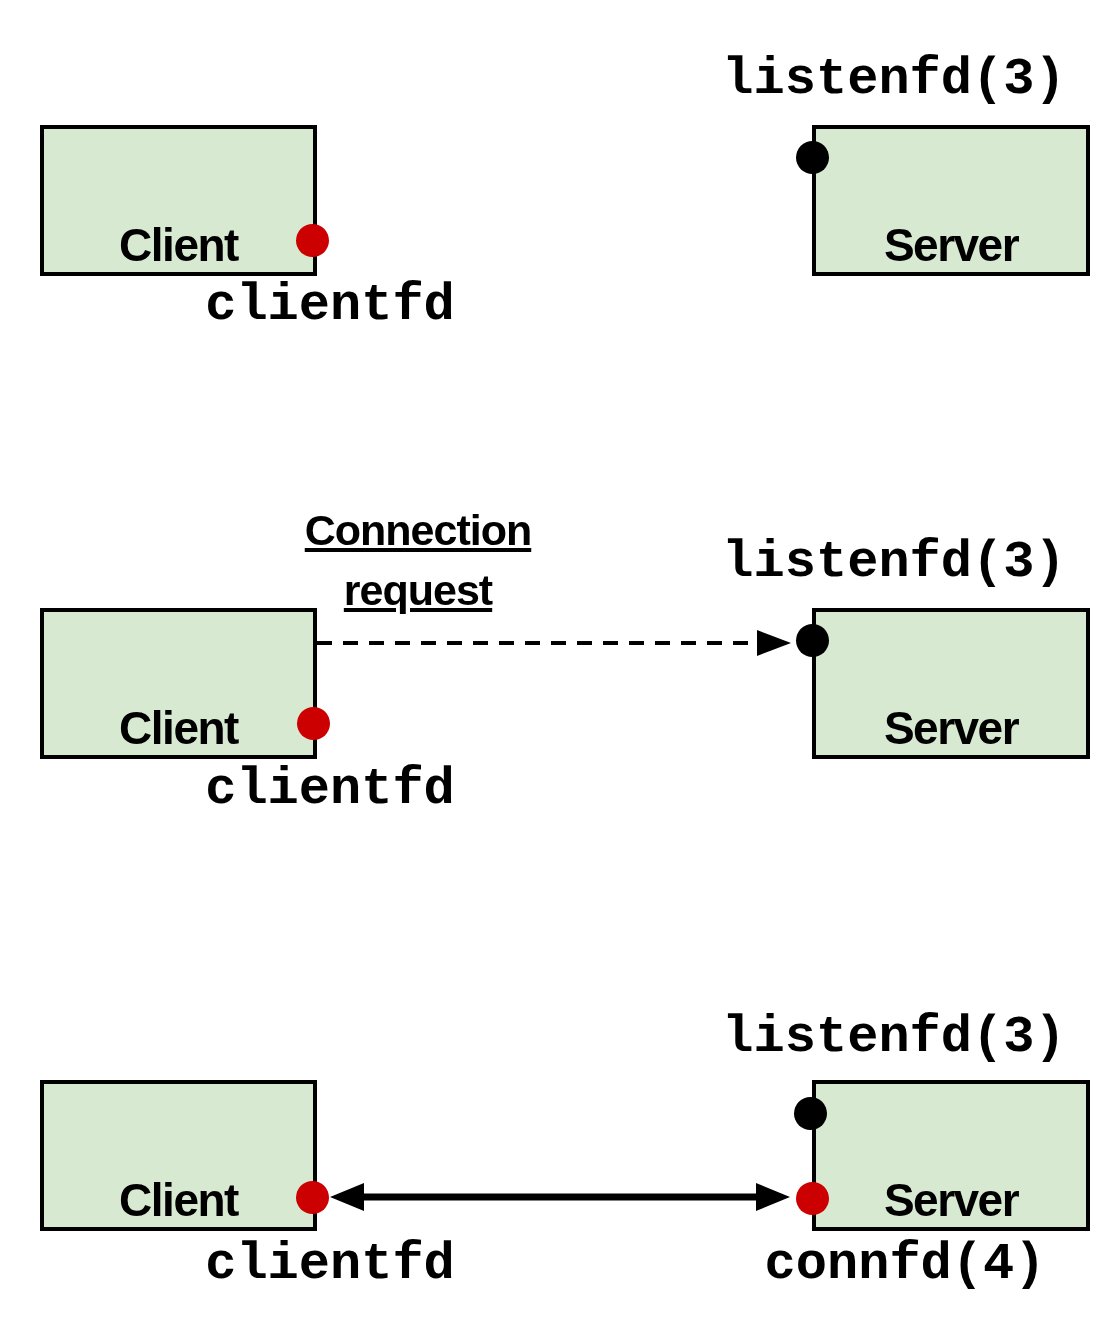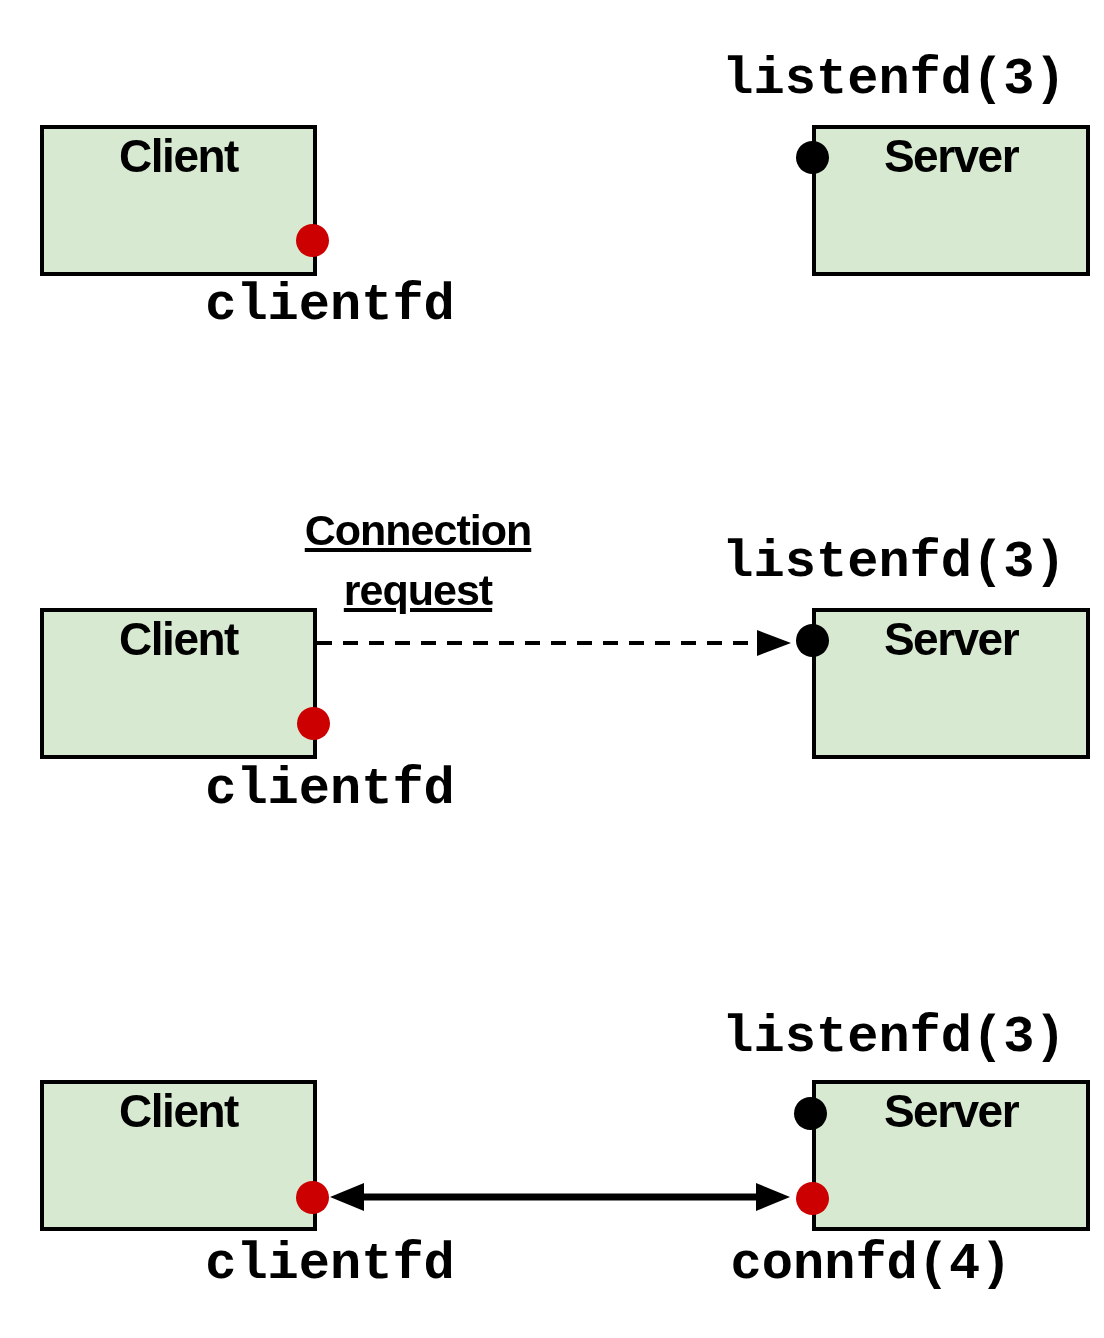--- a/index.html
+++ b/index.html
@@ -16,21 +16,21 @@
     font-family: "Liberation Sans", sans-serif;
   }
   .box {
     position: absolute;
     width: 277px;
     height: 151px;
     background: var(--box-fill, #d7ead1);
     border: 4px solid var(--box-border, #000);
     box-sizing: border-box;
     display: flex;
-    align-items: flex-start;
+    align-items: flex-end;
     justify-content: center;
   }
   .box-label {
     font-weight: bold;
     font-size: 46px;
     letter-spacing: -1.5px;
     color: #000;
   }
   .dot {
     position: absolute;
@@ -124,16 +124,16 @@
       <line x1="28" y1="20" x2="432" y2="20" style="stroke:var(--arrow-color,#000); stroke-width:7;"></line>
       <polygon points="34,6 0,20 34,34" style="fill:var(--arrow-color,#000);"></polygon>
       <polygon points="426,6 460,20 426,34" style="fill:var(--arrow-color,#000);"></polygon>
     </svg>
 
     <div class="dot dot-black" style="left:794px; top:1097px;"></div>
     <div class="dot dot-red" style="left:296px; top:1181px;"></div>
     <div class="dot dot-red" style="left:796px; top:1182px;"></div>
 
     <div class="mono-label" style="left:330px; top:1239px;">clientfd</div>
-    <div class="mono-label" style="left:871px; top:1239px;">connfd(4)</div>
+    <div class="mono-label" style="left:905px; top:1239px;">connfd(4)</div>
   </div>
 
 </div>
 
 </body></html>

